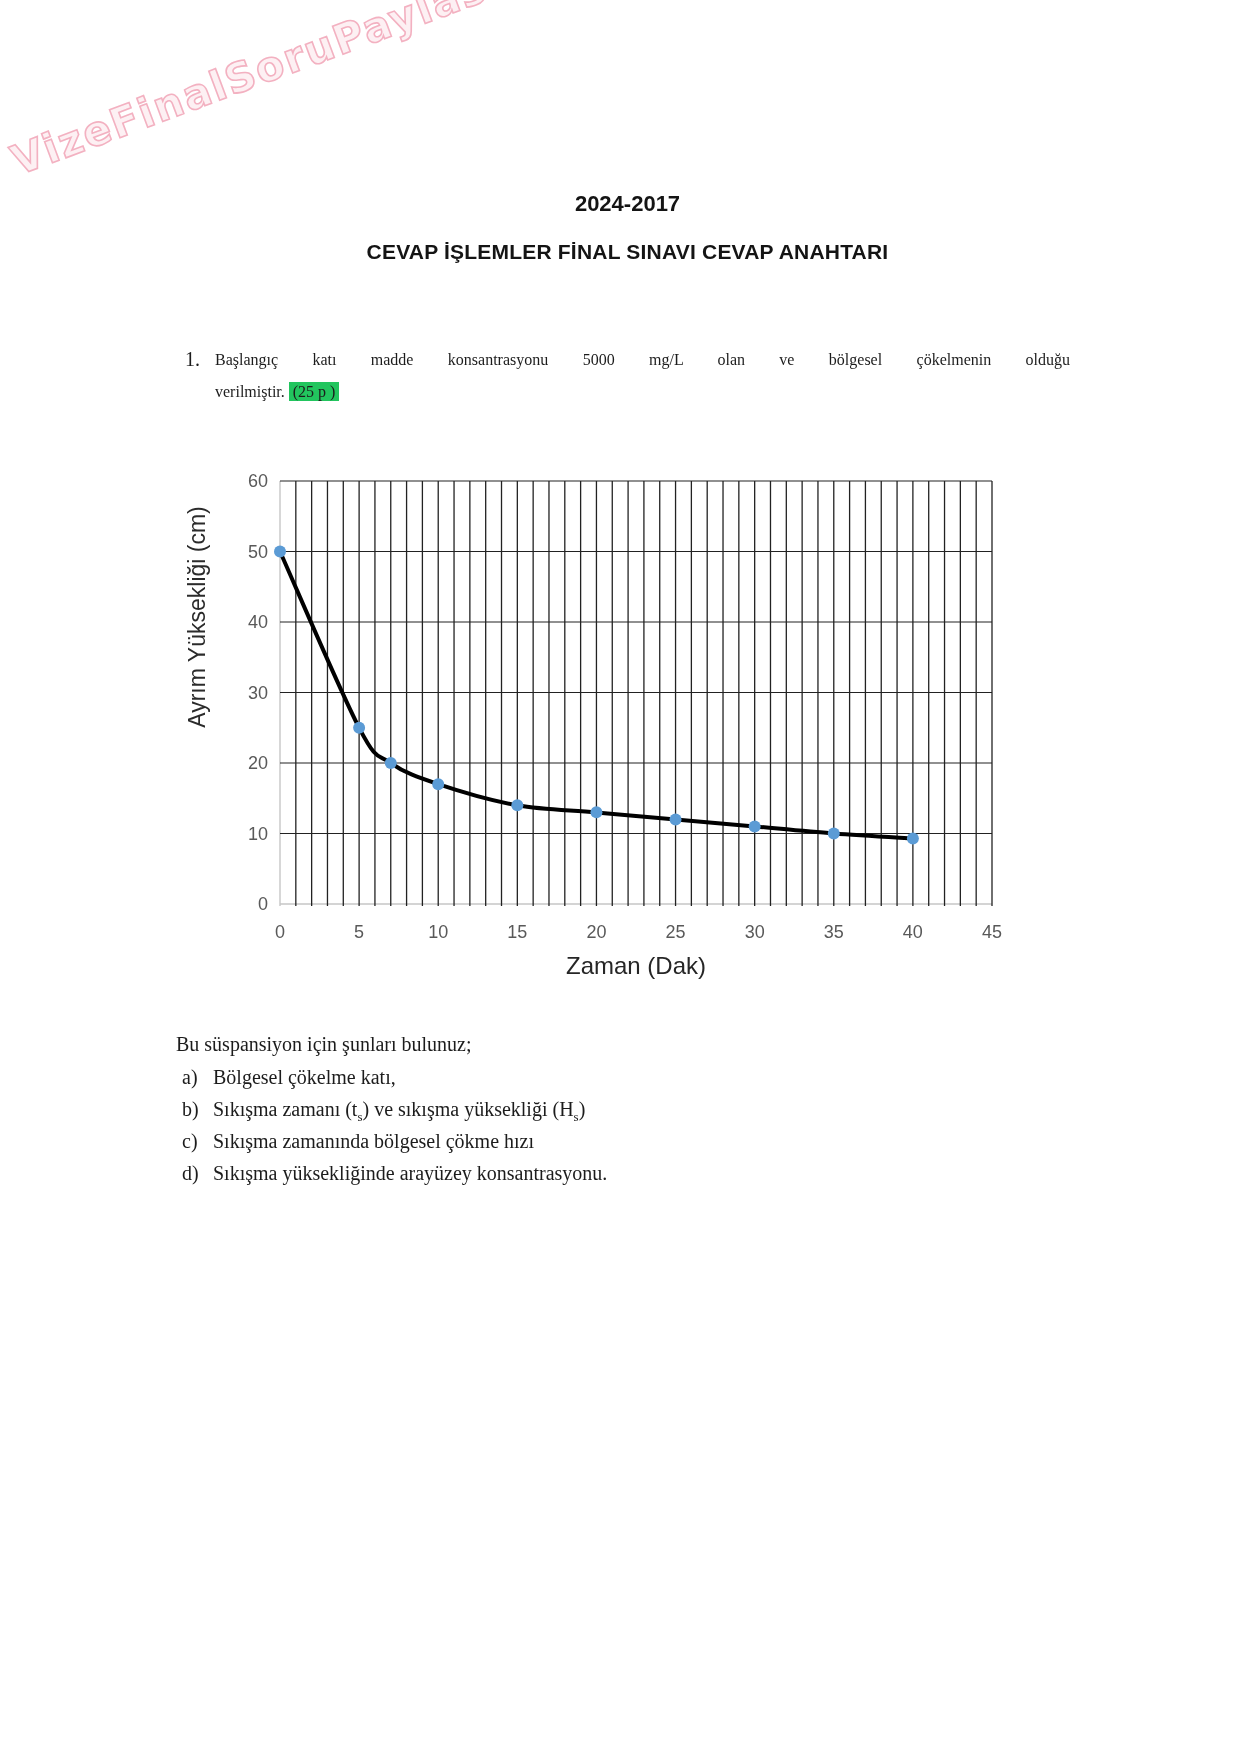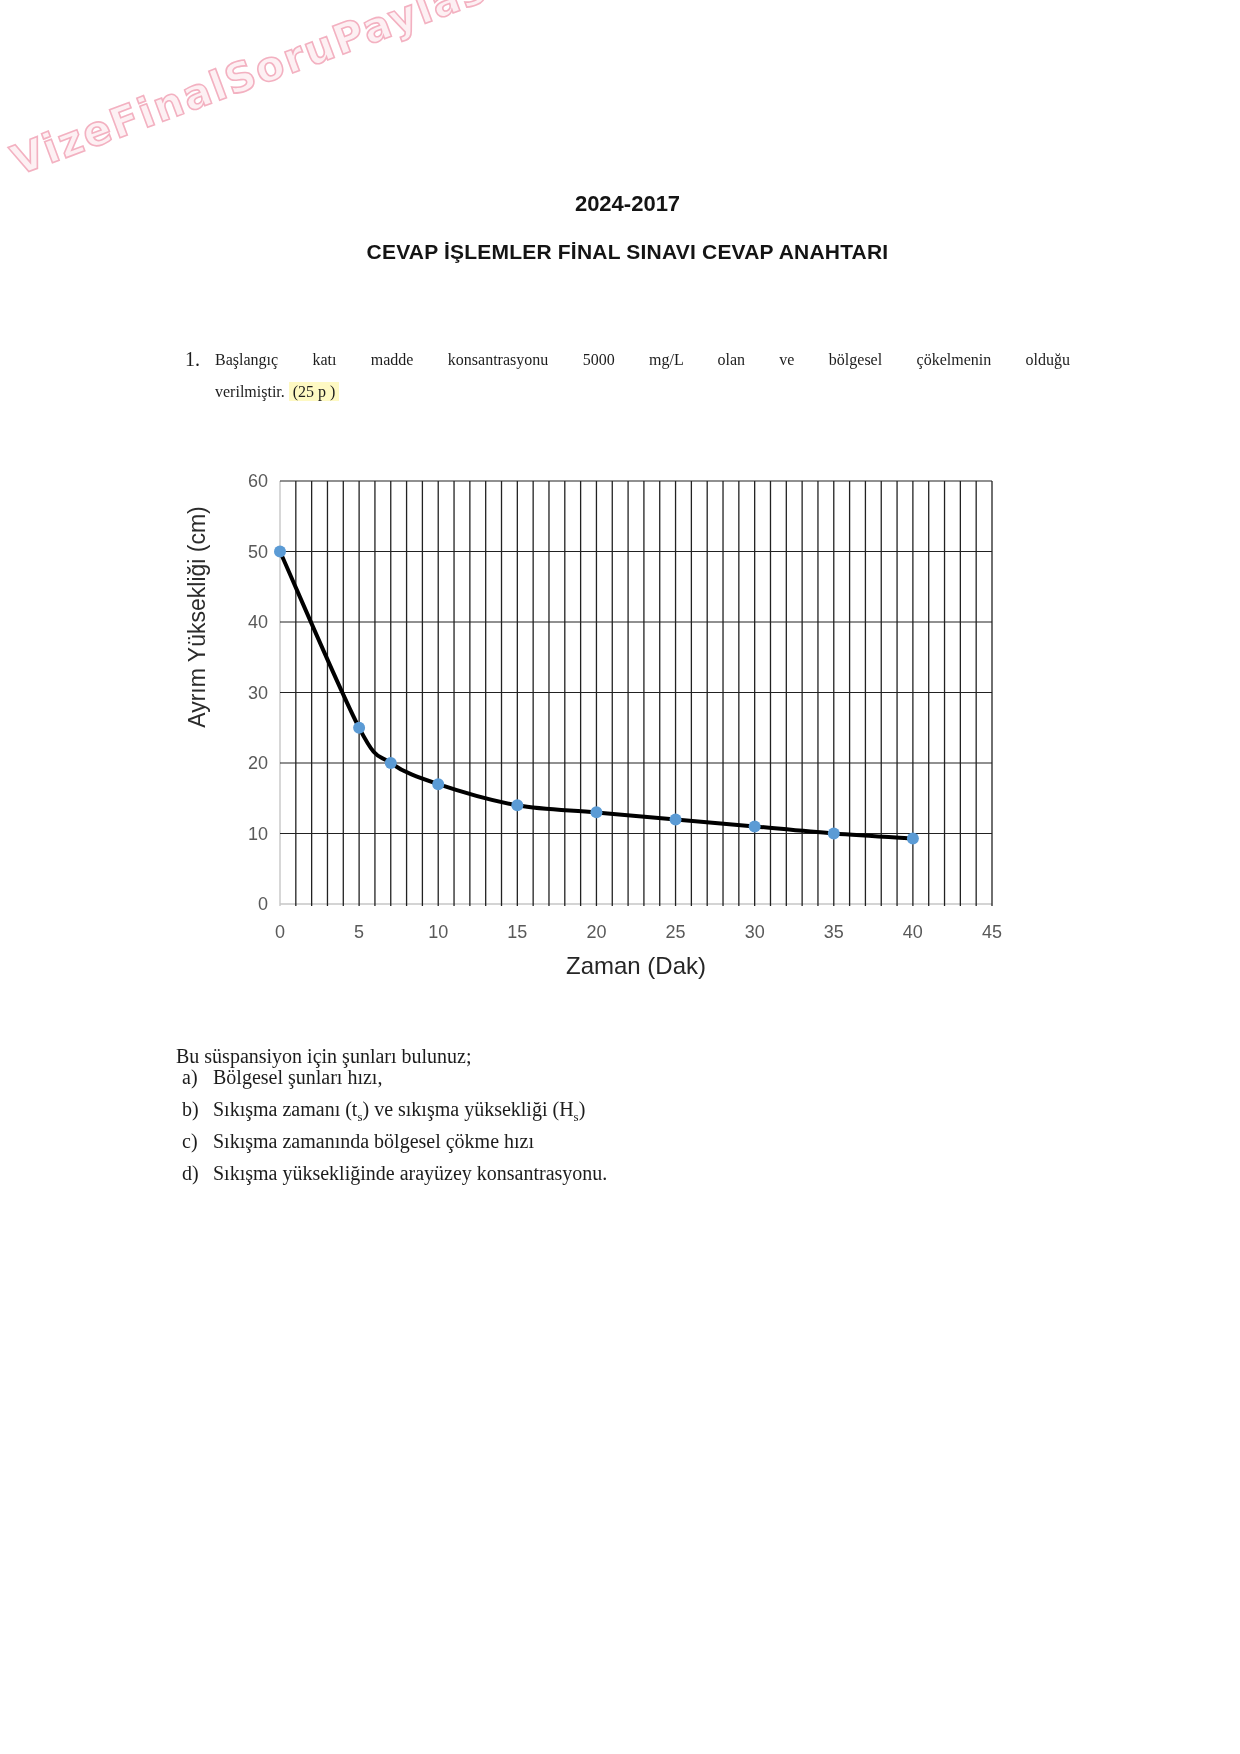--- a/index.html
+++ b/index.html
@@ -17,41 +17,41 @@
   }
   .heading-col{position:absolute;left:185px;width:885px;text-align:center;
     font-family:"Liberation Sans",sans-serif;font-weight:700;color:#141414;}
   .exam-year{top:191px;font-size:22px;}
   .exam-title{top:240px;font-size:21px;letter-spacing:0.2px;}
   .q-number{position:absolute;left:185px;top:348px;font-size:20px;}
   .q-lines{position:absolute;left:215px;top:344px;width:855px;font-size:16px;line-height:32px;}
   .q-line-justify{text-align:justify;text-align-last:justify;}
   .points-highlight{padding:1px 4px;}
   .chart-svg{position:absolute;left:160px;top:450px;}
-  .followup-intro{position:absolute;left:176px;top:1033px;font-size:20px;margin-top:12px;}
+  .followup-intro{position:absolute;left:176px;top:1033px;font-size:20px;}
   .followup-list{position:absolute;left:182px;top:1061px;font-size:20px;line-height:32px;}
   .fu-row{display:flex;}
   .fu-letter{width:31px;flex:0 0 31px;}
   .fu-text{flex:1;}
   .fu-text sub{font-size:13px;line-height:0;}
 </style>
 </head>
 <body>
 
 <div class="watermark">VizeFinalSoruPaylasimi.com</div>
 
 <div class="heading-col exam-year">2024-2017</div>
 <div class="heading-col exam-title">CEVAP İŞLEMLER FİNAL SINAVI CEVAP ANAHTARI</div>
 
 <span class="q-number">1.</span>
 <div class="q-lines">
   <div class="q-line-justify">Başlangıç katı madde konsantrasyonu 5000 mg/L olan ve bölgesel çökelmenin olduğu</div>
   <div>
     <span>verilmiştir.</span>
-    <span class="points-highlight" style="background: #fef9c3;">(25 p )</span>
+    <span class="points-highlight" style="background: #22c55e;">(25 p )</span>
   </div>
 </div>
 
 <svg class="chart-svg" width="880" height="580">
     <line x1="120" y1="31" x2="120" y2="456" stroke="#c6c6c6" stroke-width="1.4"></line>
     <line x1="120" y1="454" x2="832" y2="454" stroke="#c6c6c6" stroke-width="1.4"></line>
     <line x1="135.82222222222222" y1="31" x2="135.82222222222222" y2="456" stroke="#222222" stroke-width="1.3"></line>
     <line x1="151.64444444444445" y1="31" x2="151.64444444444445" y2="456" stroke="#222222" stroke-width="1.3"></line>
     <line x1="167.46666666666667" y1="31" x2="167.46666666666667" y2="456" stroke="#222222" stroke-width="1.3"></line>
     <line x1="183.2888888888889" y1="31" x2="183.2888888888889" y2="456" stroke="#222222" stroke-width="1.3"></line>
@@ -131,21 +131,21 @@
     <circle cx="515.5555555555557" cy="369.40000000000003" r="6" fill="#5b9bd5"></circle>
     <circle cx="594.6666666666666" cy="376.45" r="6" fill="#5b9bd5"></circle>
     <circle cx="673.7777777777778" cy="383.5" r="6" fill="#5b9bd5"></circle>
     <circle cx="752.8888888888888" cy="388.435" r="6" fill="#5b9bd5"></circle>
   </svg>
 
 <div class="followup-intro">Bu süspansiyon için şunları bulunuz;</div>
 <div class="followup-list">
     <div class="fu-row">
       <span class="fu-letter">a)</span>
-      <span class="fu-text">Bölgesel şunları hızı,</span>
+      <span class="fu-text">Bölgesel çökelme katı,</span>
     </div>
     <div class="fu-row">
       <span class="fu-letter">b)</span>
       <span class="fu-text">Sıkışma zamanı (t<sub>s</sub>) ve sıkışma yüksekliği (H<sub>s</sub>)</span>
     </div>
     <div class="fu-row">
       <span class="fu-letter">c)</span>
       <span class="fu-text">Sıkışma zamanında bölgesel çökme hızı</span>
     </div>
     <div class="fu-row">

